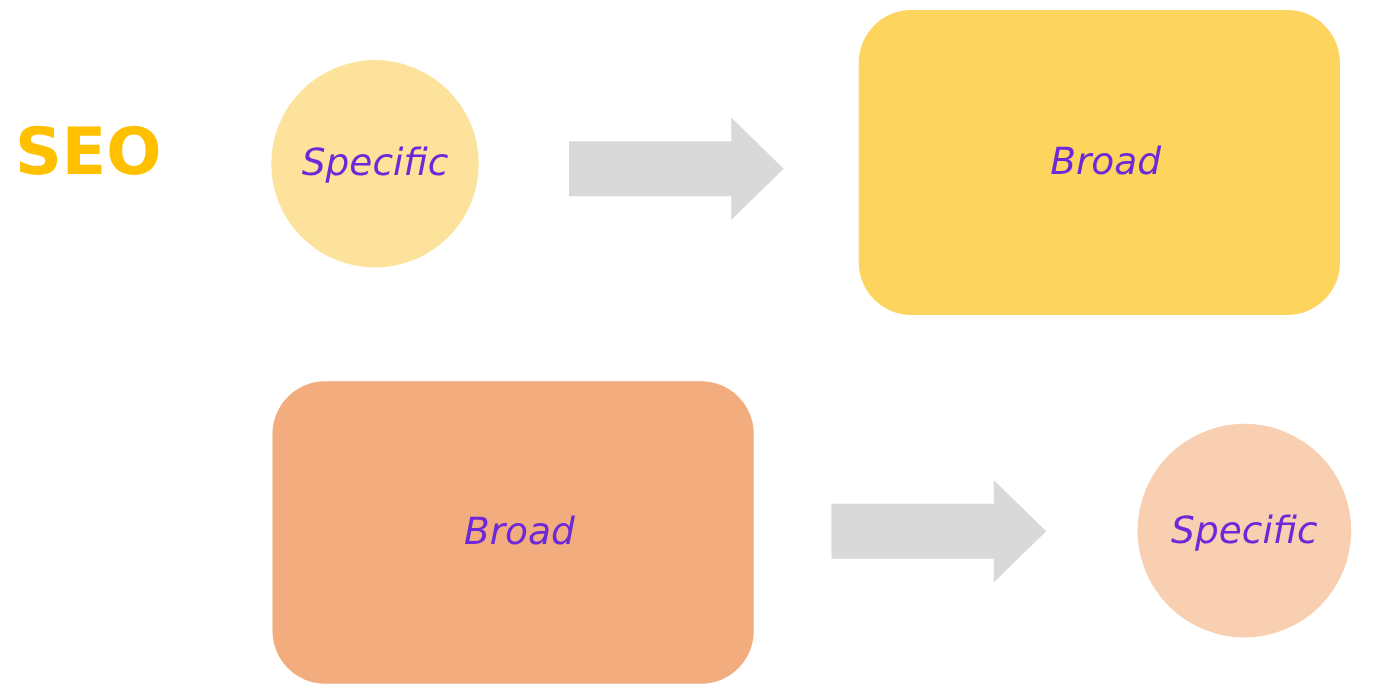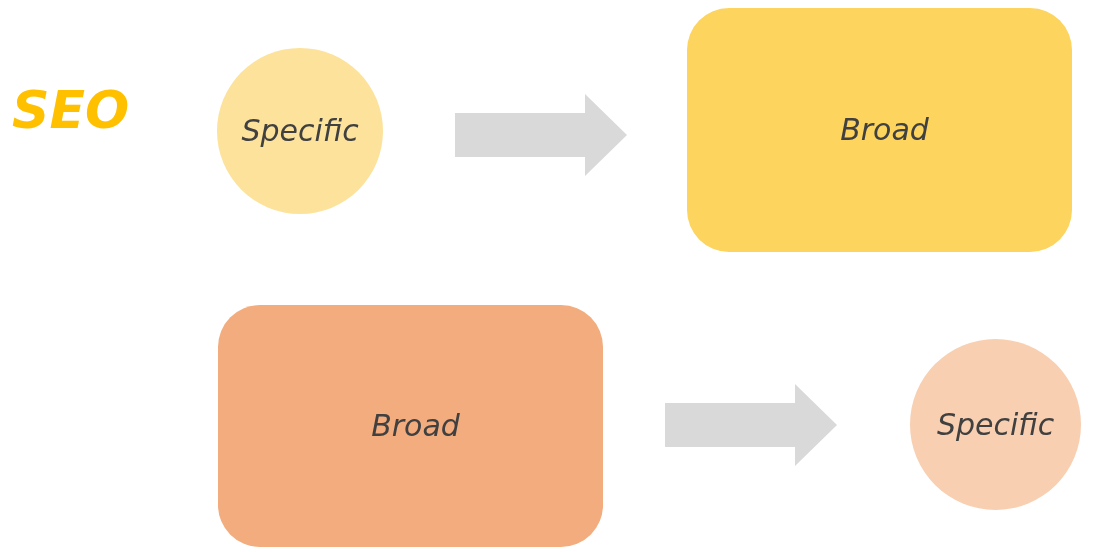--- a/index.html
+++ b/index.html
@@ -23,42 +23,41 @@
     position: absolute;
     font-weight: bold;
     font-size: 52px;
     letter-spacing: 0px;
     line-height: 1;
     white-space: nowrap;
     font-family: "DejaVu Sans", "Liberation Sans", sans-serif;
   }
   #seo-label {
     left: 12px;
-    top: 84px;
+    top: 96px;
     color: #FFC000;
-    font-style: italic;
   }
   #ppc-label {
     left: 12px;
     top: 389px;
     color: #F0AC7D;
   }
 
   
   .shape {
     position: absolute;
     display: flex;
     align-items: center;
     justify-content: center;
     box-sizing: border-box;
   }
   .shape-text {
     font-style: italic;
     font-size: 30px;
-    color: #404040;
+    color: #6d28d9;
     font-family: "DejaVu Sans", "Liberation Sans", sans-serif;
     line-height: 1;
     user-select: none;
   }
 
   .circle { border-radius: 50%; }
   .rounded-rect { border-radius: 42px; padding-left: 10px; }
 
   
   #seo-circle {

